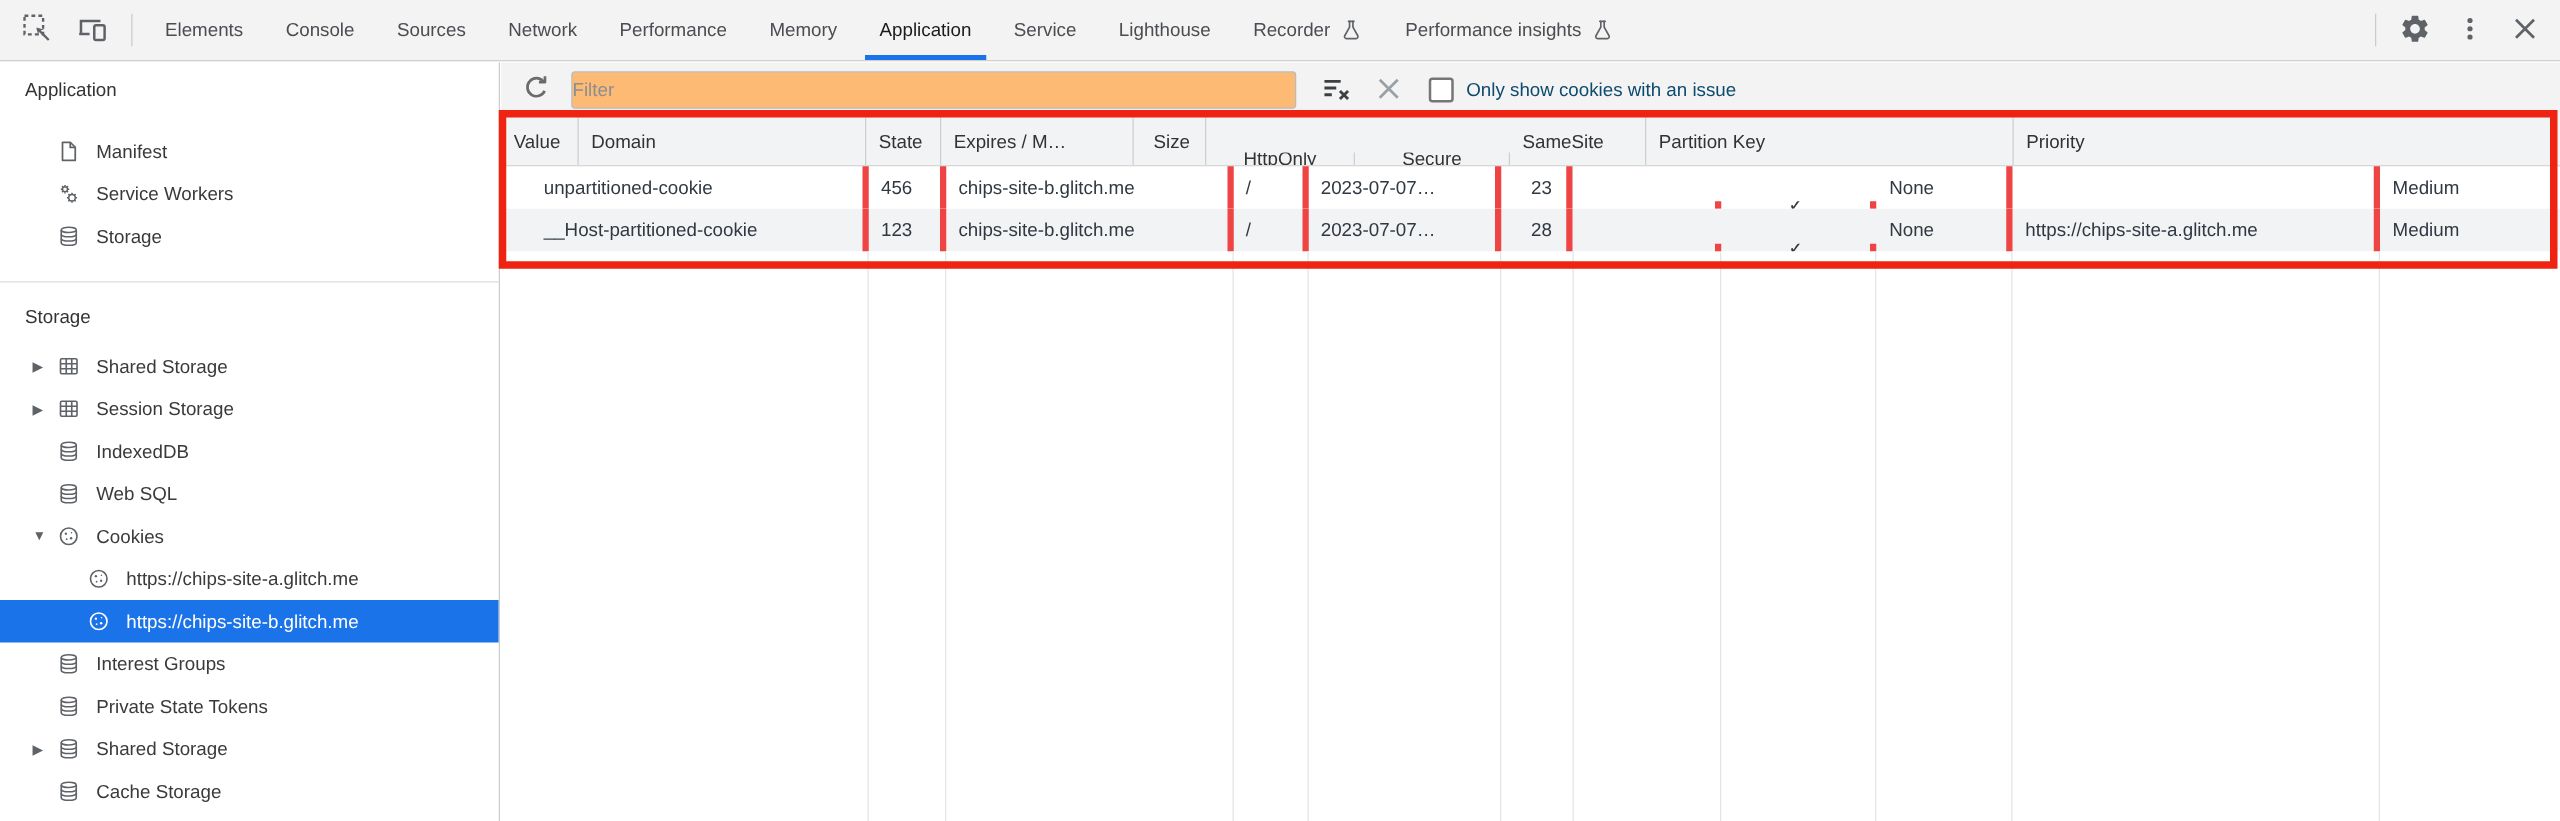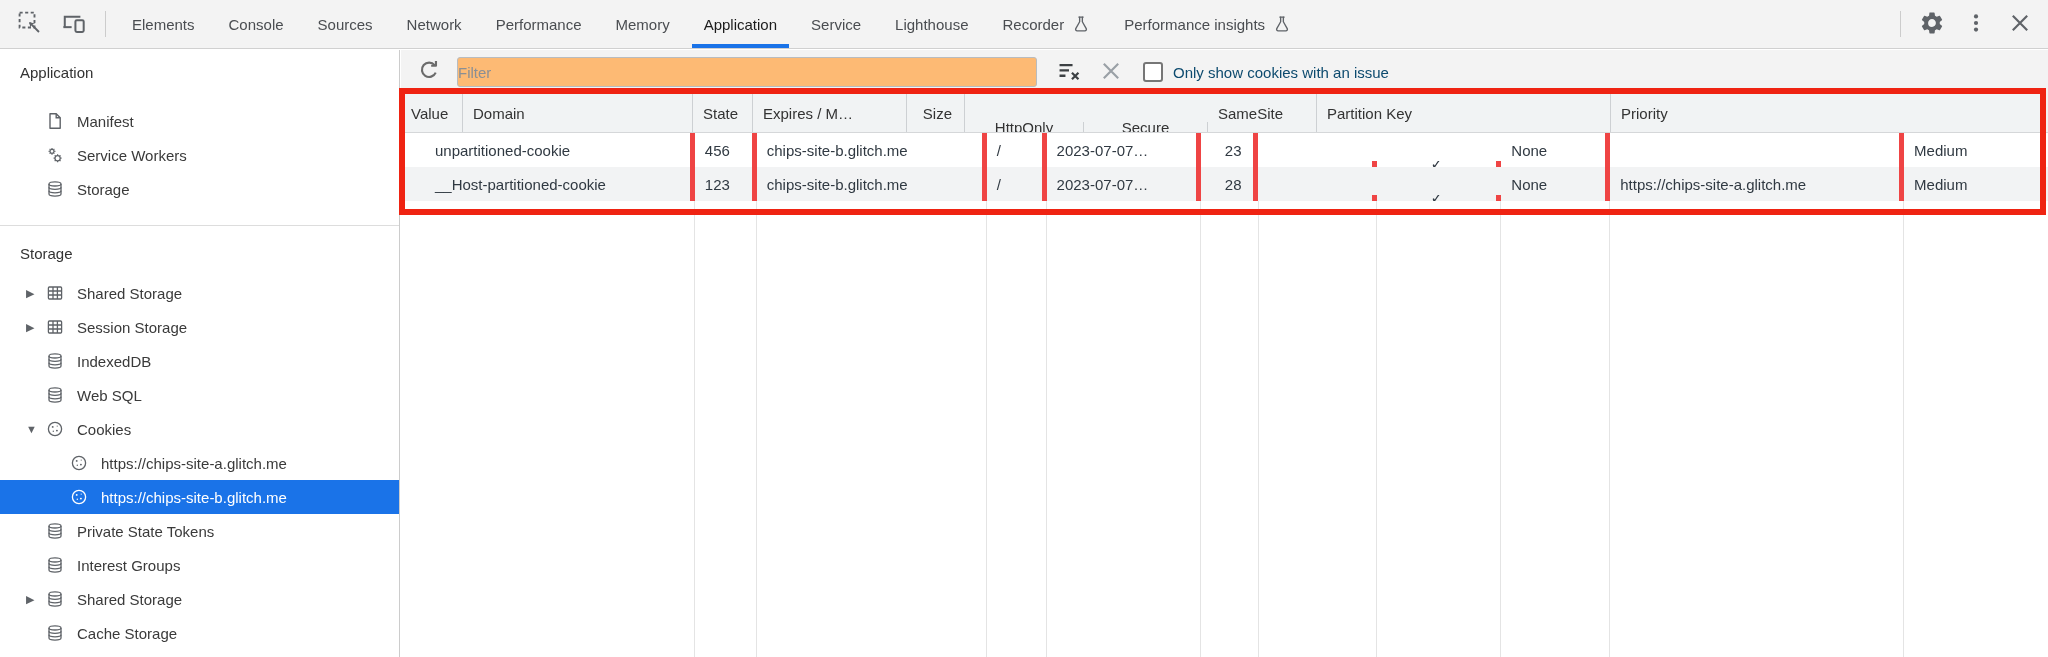--- a/index.html
+++ b/index.html
@@ -324,32 +324,32 @@
     </div>
     <div class="side-row">
       <span class="arrow"></span>
       <span class="sicon">
         <svg viewBox="0 0 18 18" fill="none" stroke="currentColor" stroke-width="1.3">
           <ellipse cx="9" cy="3.9" rx="6" ry="2.1"></ellipse>
           <path d="M3 3.9v10.2c0 1.2 2.7 2.1 6 2.1s6-.9 6-2.1V3.9"></path>
           <path d="M3 7.3c0 1.2 2.7 2.1 6 2.1s6-.9 6-2.1M3 10.7c0 1.2 2.7 2.1 6 2.1s6-.9 6-2.1"></path>
         </svg>
       </span>
+      <span class="slabel">Interest Groups</span>
+    </div>
+    <div class="side-row">
+      <span class="arrow"></span>
+      <span class="sicon">
+        <svg viewBox="0 0 18 18" fill="none" stroke="currentColor" stroke-width="1.3">
+          <ellipse cx="9" cy="3.9" rx="6" ry="2.1"></ellipse>
+          <path d="M3 3.9v10.2c0 1.2 2.7 2.1 6 2.1s6-.9 6-2.1V3.9"></path>
+          <path d="M3 7.3c0 1.2 2.7 2.1 6 2.1s6-.9 6-2.1M3 10.7c0 1.2 2.7 2.1 6 2.1s6-.9 6-2.1"></path>
+        </svg>
+      </span>
       <span class="slabel">Private State Tokens</span>
-    </div>
-    <div class="side-row">
-      <span class="arrow"></span>
-      <span class="sicon">
-        <svg viewBox="0 0 18 18" fill="none" stroke="currentColor" stroke-width="1.3">
-          <ellipse cx="9" cy="3.9" rx="6" ry="2.1"></ellipse>
-          <path d="M3 3.9v10.2c0 1.2 2.7 2.1 6 2.1s6-.9 6-2.1V3.9"></path>
-          <path d="M3 7.3c0 1.2 2.7 2.1 6 2.1s6-.9 6-2.1M3 10.7c0 1.2 2.7 2.1 6 2.1s6-.9 6-2.1"></path>
-        </svg>
-      </span>
-      <span class="slabel">Interest Groups</span>
     </div>
     <div class="side-row">
       <span class="arrow">▶</span>
       <span class="sicon">
         <svg viewBox="0 0 18 18" fill="none" stroke="currentColor" stroke-width="1.3">
           <ellipse cx="9" cy="3.9" rx="6" ry="2.1"></ellipse>
           <path d="M3 3.9v10.2c0 1.2 2.7 2.1 6 2.1s6-.9 6-2.1V3.9"></path>
           <path d="M3 7.3c0 1.2 2.7 2.1 6 2.1s6-.9 6-2.1M3 10.7c0 1.2 2.7 2.1 6 2.1s6-.9 6-2.1"></path>
         </svg>
       </span>

